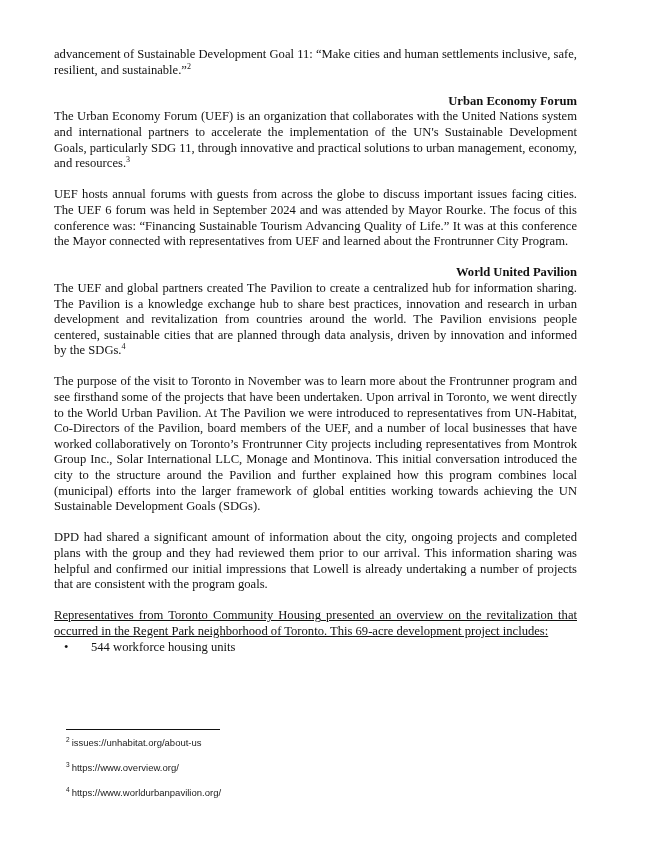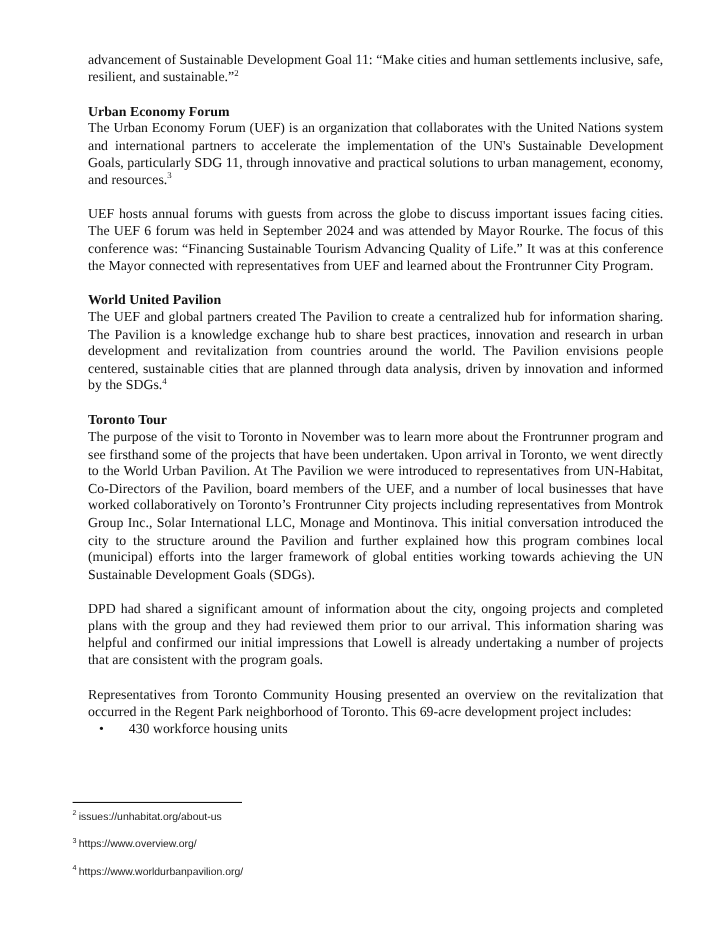--- a/index.html
+++ b/index.html
@@ -10,37 +10,39 @@
     body {
       width: 646px;
       height: 841px;
       position: relative;
       overflow: hidden;
       font-family: "Liberation Serif", "DejaVu Serif", serif;
       color: #111111;
     }
     .page {
       position: absolute;
-      left: 80px;
+      left: 54px;
       top: 47px;
       width: 523px;
       font-size: 12.6px;
       line-height: 15.6px;
     }
     .para {
       margin: 0 0 15.6px 0;
       text-align: justify;
     }
     .para.tight {
       margin-bottom: 0;
+      text-decoration: underline;
     }
     .heading {
       font-weight: bold;
       margin: 0;
       line-height: 15.6px;
+      text-align: right;
     }
     sup {
       font-size: 8px;
       line-height: 0;
       vertical-align: 5px;
     }
     ul.bullets {
       margin: 0;
       padding: 0;
       list-style: none;
@@ -94,31 +96,30 @@
     <p class="para"><span>The Urban Economy Forum (UEF) is an organization that collaborates with the United Nations system and international partners to accelerate the implementation of the UN's Sustainable Development Goals, particularly SDG 11, through innovative and practical solutions to urban management, economy, and resources.</span><sup>3</sup></p>
     <p class="para">UEF hosts annual forums with guests from across the globe to discuss important issues facing cities. The UEF 6 forum was held in September 2024 and was attended by Mayor Rourke. The focus of this conference was: “Financing Sustainable Tourism Advancing Quality of Life.” It was at this conference the Mayor connected with representatives from UEF and learned about the Frontrunner City Program.</p>
   </div>
 
   <div>
     <p class="heading">World United Pavilion</p>
     <p class="para"><span>The UEF and global partners created The Pavilion to create a centralized hub for information sharing. The Pavilion is a knowledge exchange hub to share best practices, innovation and research in urban development and revitalization from countries around the world. The Pavilion envisions people centered, sustainable cities that are planned through data analysis, driven by innovation and informed by the SDGs.</span><sup>4</sup></p>
   </div>
 
   <div>
-    <p class="heading">Toronto Tour</p>
     <p class="para">The purpose of the visit to Toronto in November was to learn more about the Frontrunner program and see firsthand some of the projects that have been undertaken. Upon arrival in Toronto, we went directly to the World Urban Pavilion. At The Pavilion we were introduced to representatives from UN-Habitat, Co-Directors of the Pavilion, board members of the UEF, and a number of local businesses that have worked collaboratively on Toronto’s Frontrunner City projects including representatives from Montrok Group Inc., Solar International LLC, Monage and Montinova. This initial conversation introduced the city to the structure around the Pavilion and further explained how this program combines local (municipal) efforts into the larger framework of global entities working towards achieving the UN Sustainable Development Goals (SDGs).</p>
     <p class="para">DPD had shared a significant amount of information about the city, ongoing projects and completed plans with the group and they had reviewed them prior to our arrival. This information sharing was helpful and confirmed our initial impressions that Lowell is already undertaking a number of projects that are consistent with the program goals.</p>
   </div>
 
   <div>
     <p class="para tight">Representatives from Toronto Community Housing presented an overview on the revitalization that occurred in the Regent Park neighborhood of Toronto. This 69-acre development project includes:</p>
     <ul class="bullets">
       <li>
         <span class="bullet">•</span>
-        <span>430 workforce housing units</span>
+        <span>544 workforce housing units</span>
       </li>
     </ul>
   </div>
 
 </div>
 
 <div class="footnote-rule"></div>
 
 <div class="footnotes">
   <div class="footnote">

